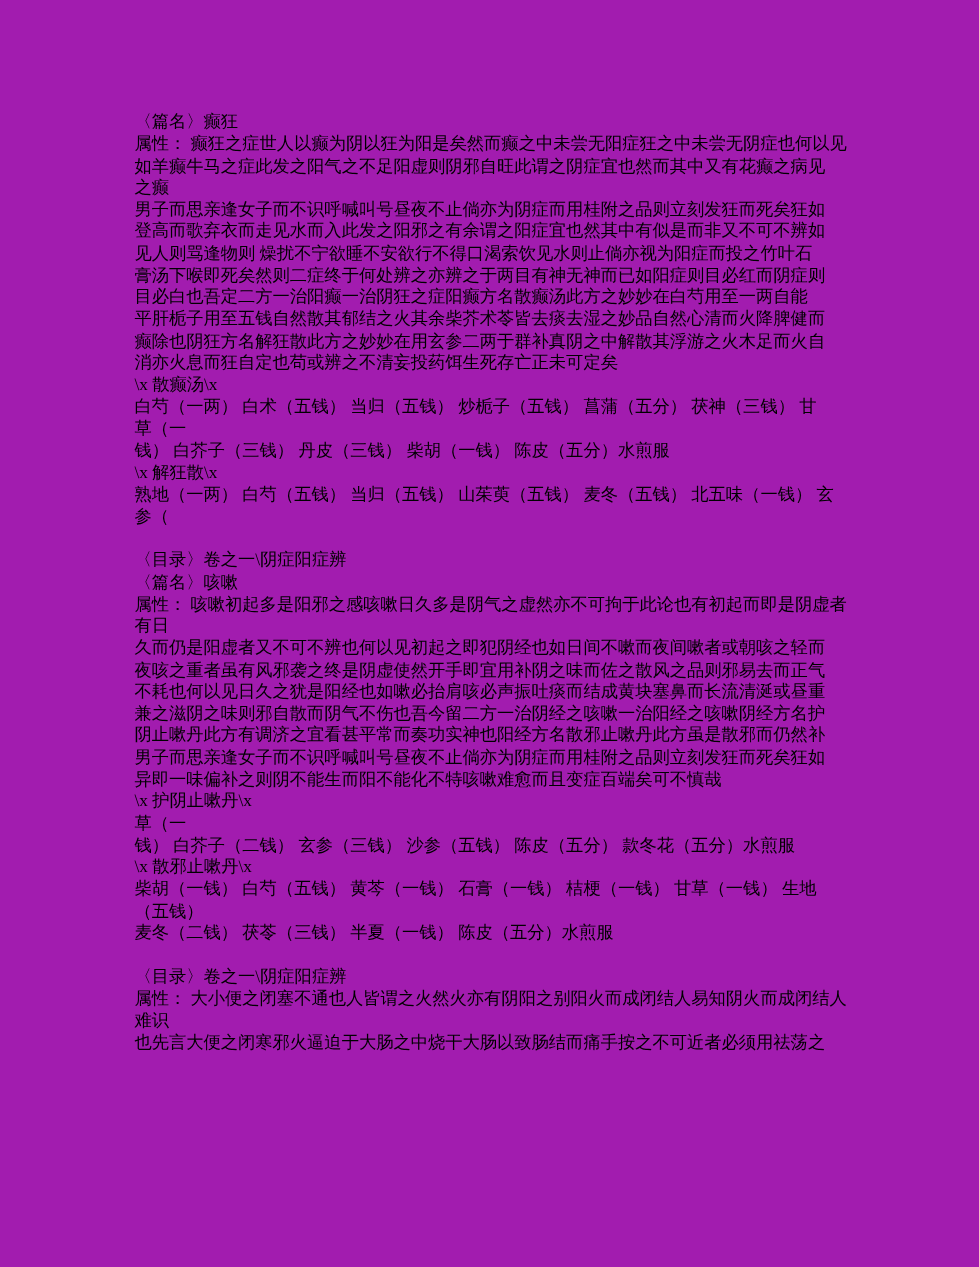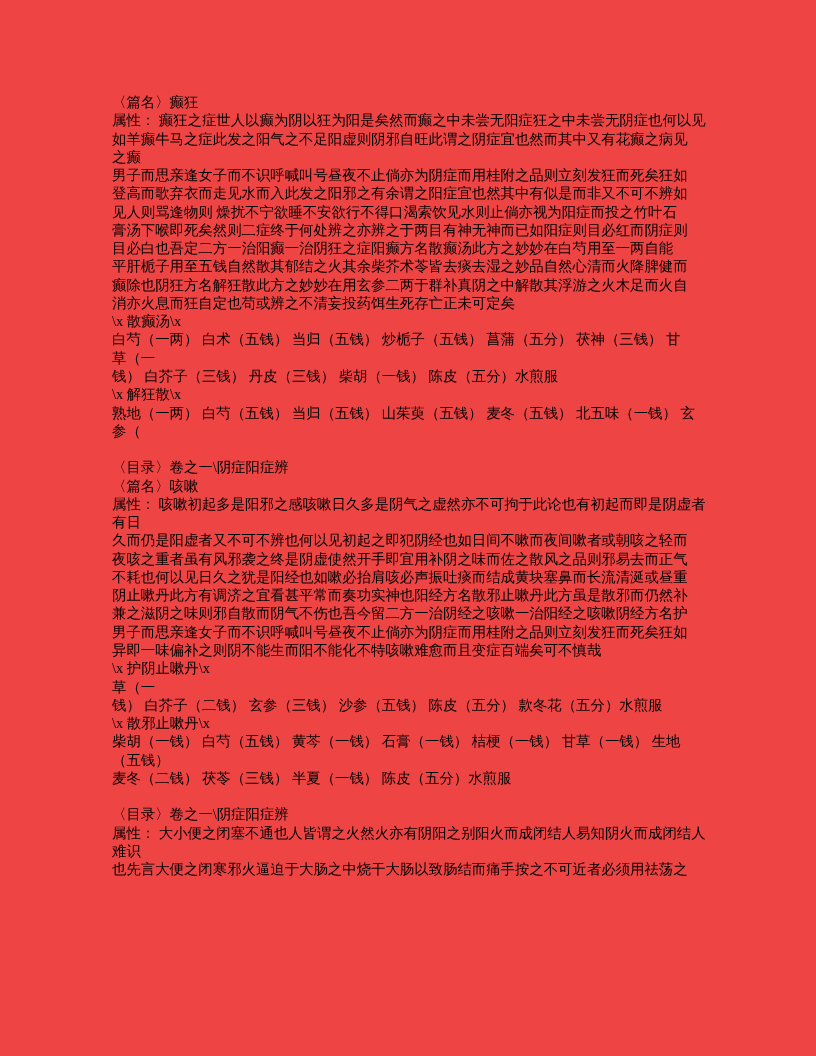--- a/index.html
+++ b/index.html
@@ -6,21 +6,21 @@
   body {
     width: 816px;
     height: 1056px;
     background: #ffffff;
     overflow: hidden;
   }
   .page {
     box-sizing: border-box;
     width: 816px;
     height: 1056px;
-    background: #ef4444;
+    background: #a21caf;
     padding: 93px 100px 0 112px;
   }
   .doc-text {
     font-family: "Liberation Serif", "DejaVu Serif", serif;
     font-size: 14.4px;
     color: #000000;
   }
   .line {
     height: 18.28px;
     line-height: 18.28px;
@@ -52,22 +52,22 @@
       <div class="line">熟地（一两） 白芍（五钱） 当归（五钱） 山茱萸（五钱） 麦冬（五钱） 北五味（一钱） 玄</div>
       <div class="line">参（</div>
       <div class="line">&nbsp;</div>
       <div class="line">〈目录〉卷之一\阴症阳症辨</div>
       <div class="line">〈篇名〉咳嗽</div>
       <div class="line">属性： 咳嗽初起多是阳邪之感咳嗽日久多是阴气之虚然亦不可拘于此论也有初起而即是阴虚者</div>
       <div class="line">有日</div>
       <div class="line">久而仍是阳虚者又不可不辨也何以见初起之即犯阴经也如日间不嗽而夜间嗽者或朝咳之轻而</div>
       <div class="line">夜咳之重者虽有风邪袭之终是阴虚使然开手即宜用补阴之味而佐之散风之品则邪易去而正气</div>
       <div class="line">不耗也何以见日久之犹是阳经也如嗽必抬肩咳必声振吐痰而结成黄块塞鼻而长流清涎或昼重</div>
+      <div class="line">兼之滋阴之味则邪自散而阴气不伤也吾今留二方一治阴经之咳嗽一治阳经之咳嗽阴经方名护</div>
       <div class="line">阴止嗽丹此方有调济之宜看甚平常而奏功实神也阳经方名散邪止嗽丹此方虽是散邪而仍然补</div>
-      <div class="line">兼之滋阴之味则邪自散而阴气不伤也吾今留二方一治阴经之咳嗽一治阳经之咳嗽阴经方名护</div>
       <div class="line">男子而思亲逢女子而不识呼喊叫号昼夜不止倘亦为阴症而用桂附之品则立刻发狂而死矣狂如</div>
       <div class="line">异即一味偏补之则阴不能生而阳不能化不特咳嗽难愈而且变症百端矣可不慎哉</div>
       <div class="line">\x 护阴止嗽丹\x</div>
       <div class="line">草（一</div>
       <div class="line">钱） 白芥子（二钱） 玄参（三钱） 沙参（五钱） 陈皮（五分） 款冬花（五分）水煎服</div>
       <div class="line">\x 散邪止嗽丹\x</div>
       <div class="line">柴胡（一钱） 白芍（五钱） 黄芩（一钱） 石膏（一钱） 桔梗（一钱） 甘草（一钱） 生地</div>
       <div class="line">（五钱）</div>
       <div class="line">麦冬（二钱） 茯苓（三钱） 半夏（一钱） 陈皮（五分）水煎服</div>
       <div class="line">&nbsp;</div>

